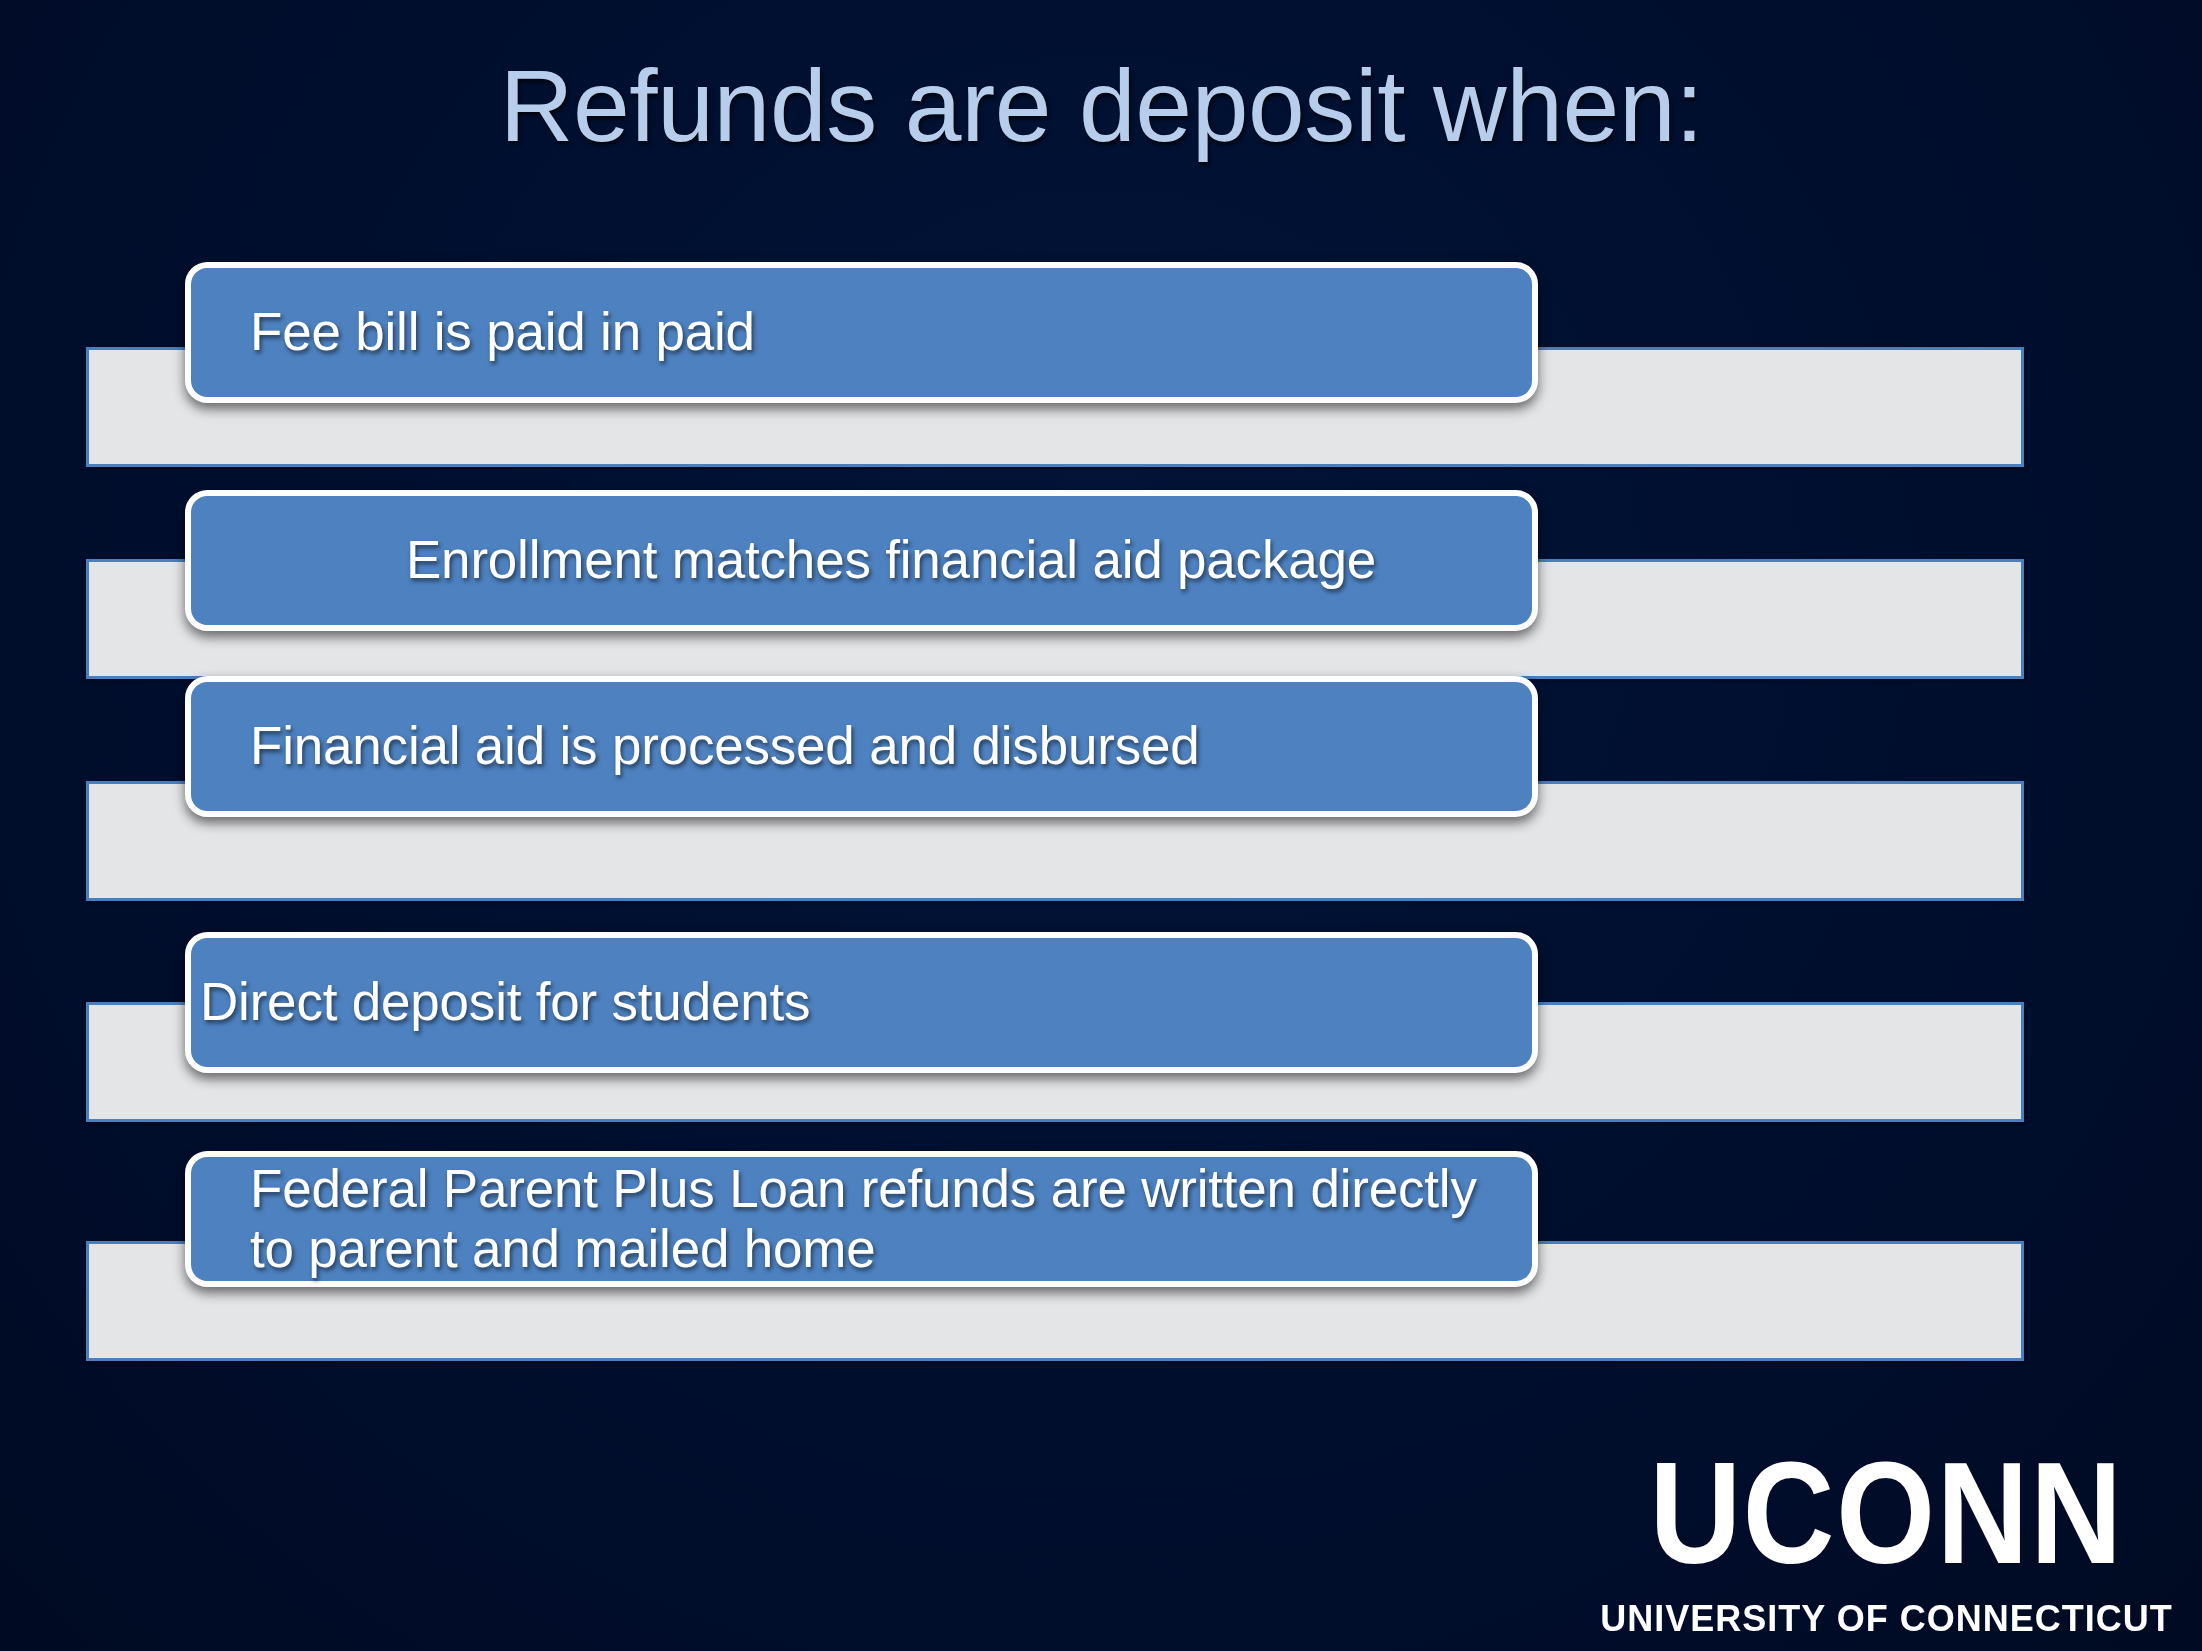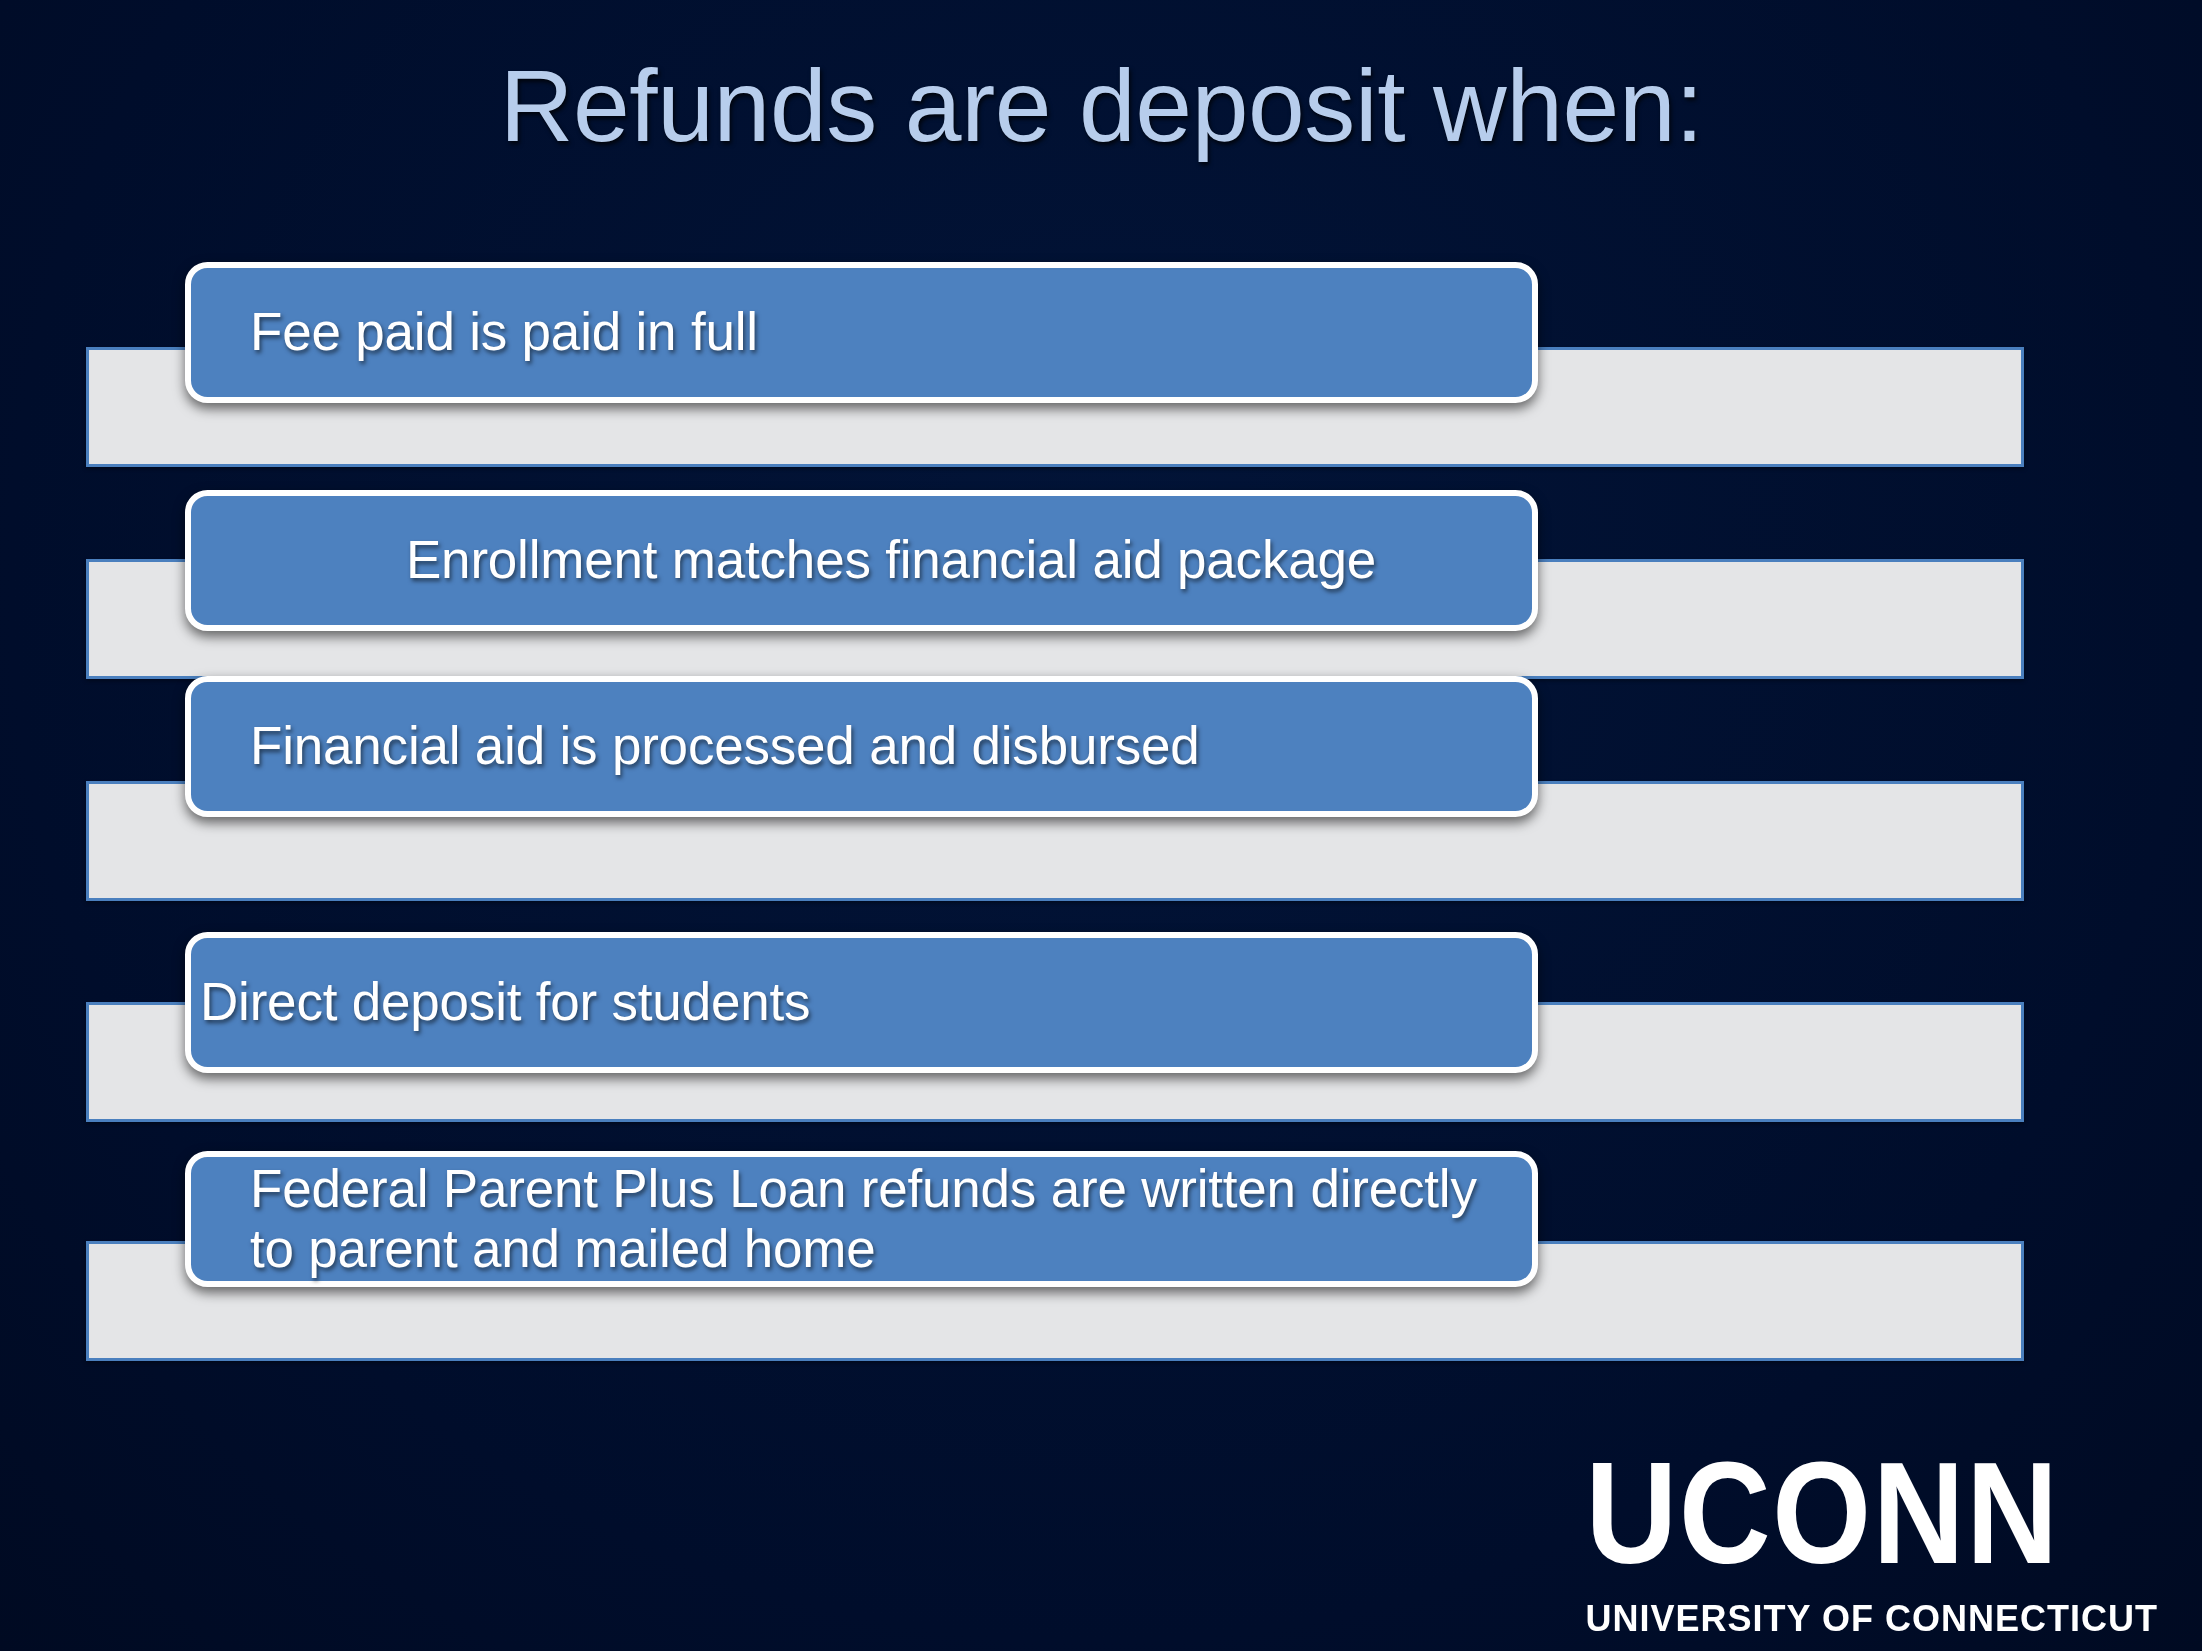--- a/index.html
+++ b/index.html
@@ -102,21 +102,21 @@
   #row-5 { top: 0; }
   #row-5 .bar  { top: 1241px; height: 120px; }
   #row-5 .chip { top: 1151px; height: 136px; }
 
   
   #logo {
     position: absolute;
     right: 15.5px;
     bottom: 12px;
     width: 602px;
-    text-align: left;
+    text-align: center;
     color: #ffffff;
     user-select: none;
   }
   #logo-wordmark {
     font-family: "Liberation Sans", sans-serif;
     font-size: 127px;
     font-weight: 700;
     letter-spacing: 1.7px;
     line-height: 0.94;
     transform: scaleY(1.14);
@@ -135,21 +135,21 @@
 </head>
 <body>
 
 <div id="slide">
 
   <h1 id="title">Refunds are deposit when:</h1>
 
   <div class="row" id="row-1">
     <div class="bar"></div>
     <div class="chip">
-      <span class="chip-label">Fee paid is paid in full</span>
+      <span class="chip-label">Fee bill is paid in paid</span>
     </div>
   </div>
 
   <div class="row" id="row-2">
     <div class="bar"></div>
     <div class="chip">
       <span class="chip-label">Enrollment matches financial aid package</span>
     </div>
   </div>
 

